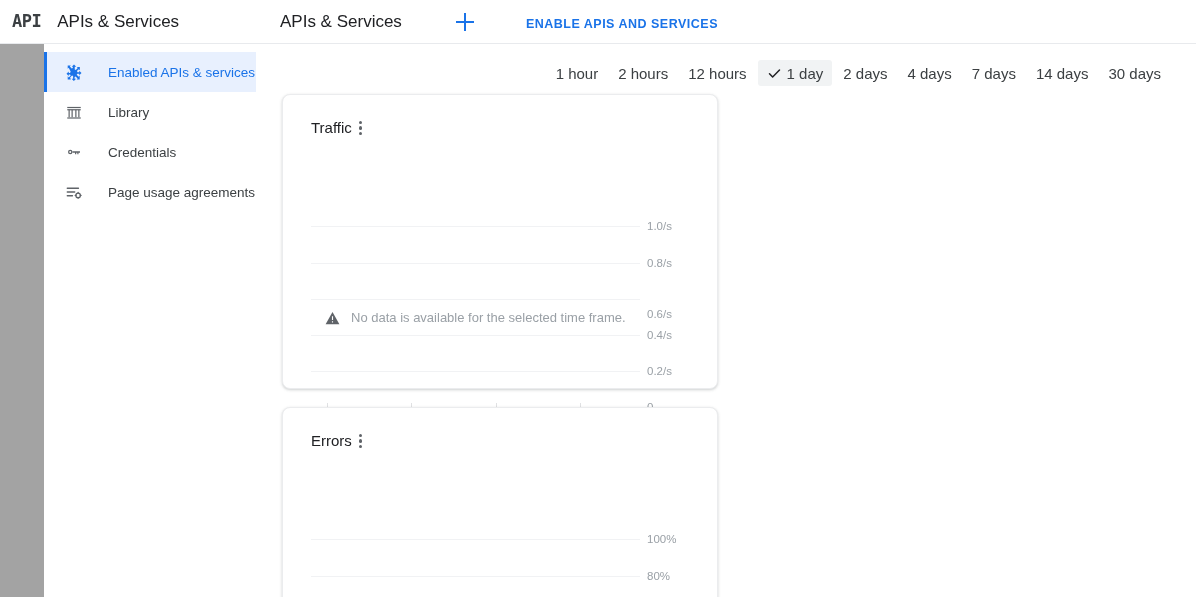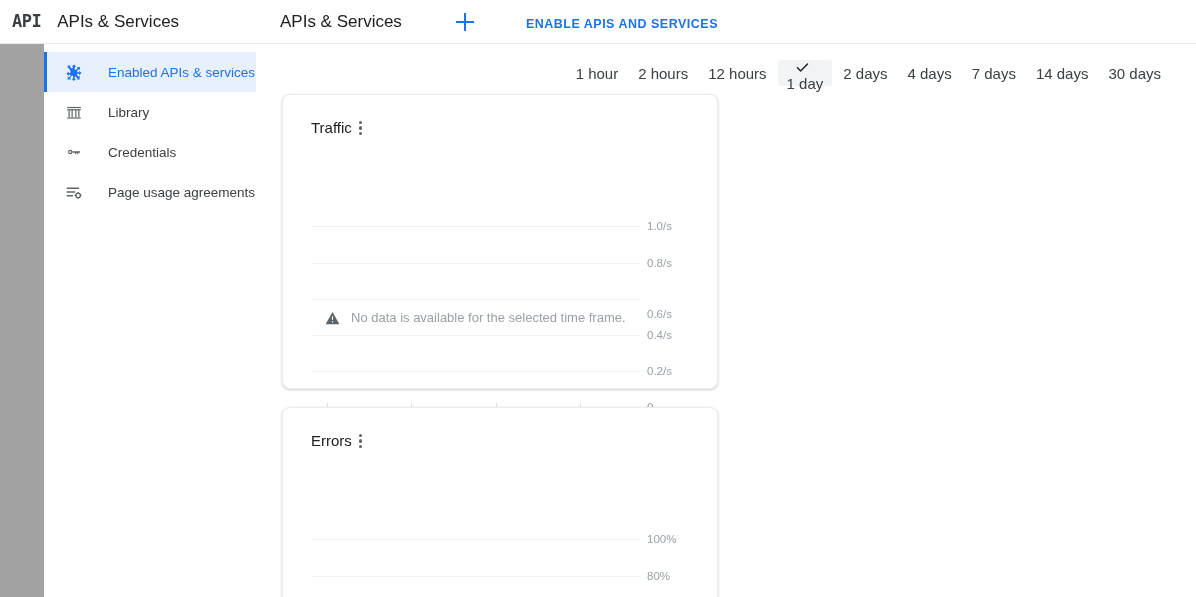--- a/index.html
+++ b/index.html
@@ -184,21 +184,20 @@
     font-size: 15px;
     color: #3c4043;
     cursor: pointer;
     background: transparent;
     border: none;
     white-space: nowrap;
     font-family: "Liberation Sans", sans-serif;
   }
   .tr-chip.selected {
     background: #f1f3f4;
-    flex-direction: column;
   }
   .tr-check {
     display: none;
     width: 15px; height: 15px;
     margin-right: 5px;
     flex: 0 0 15px;
   }
   .tr-chip.selected .tr-check { display: block; }
 
   

